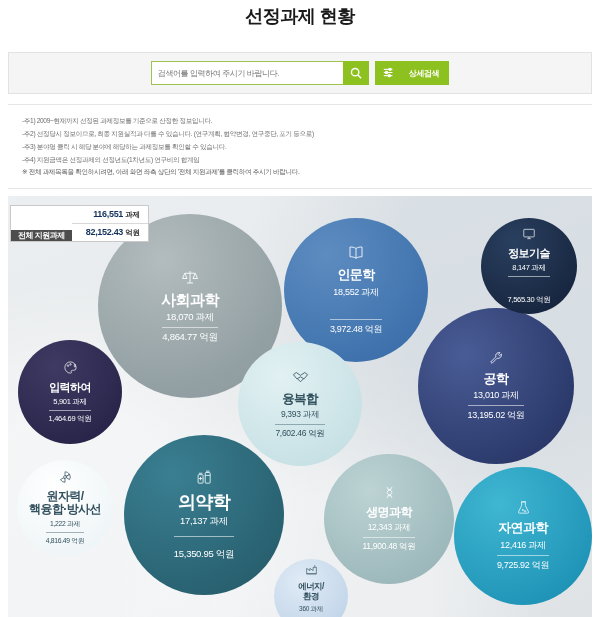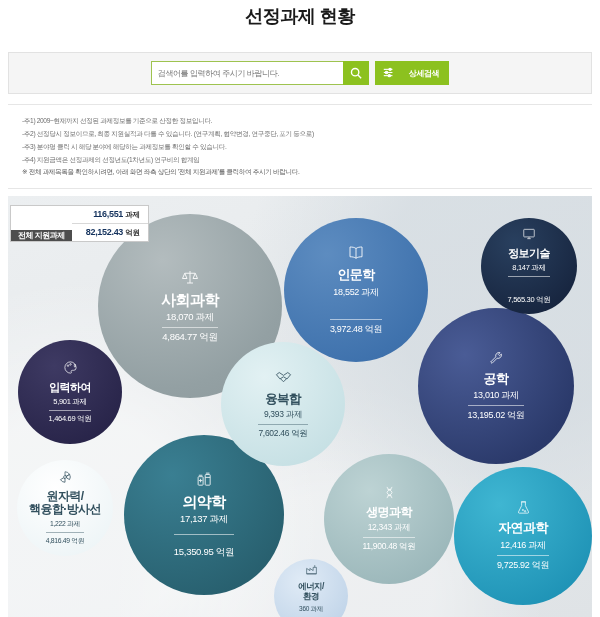--- a/index.html
+++ b/index.html
@@ -219,21 +219,21 @@
         <span class="b-amt" style="font-size:7.5px;margin-top:3px;padding-top:18px;min-width:26px">7,565.30 억원</span>
       </div>
       <div class="bubble" style="left: 410px; top: 112px; height: 156px; width: 156px; background: radial-gradient(circle at 30% 30%, rgb(74, 92, 150), rgb(43, 58, 107) 75%, rgb(39, 52, 98)); z-index: 7;">
         <span class="ico"><svg width="16" height="16" viewBox="0 0 24 24">
             <path d="M18 4a5 5 0 0 0-6.3 6.3L4 18l2 2 7.7-7.7A5 5 0 0 0 20 6l-2.6 2.6-2-2L18 4z"></path>
           </svg></span>
         <span class="b-name" style="font-size:13px">공학</span>
         <span class="b-cnt" style="font-size:9px;margin-top:3px">13,010 과제</span>
         <span class="b-amt" style="font-size:9px;margin-top:3px;padding-top:3px;min-width:43px">13,195.02 억원</span>
       </div>
-      <div class="bubble" style="left: 213px; top: 146px; height: 124px; width: 124px; background: radial-gradient(circle at 35% 28%, rgb(226, 241, 243), rgb(198, 224, 228) 80%); z-index: 9; color: rgb(50, 80, 94);">
+      <div class="bubble" style="left: 230px; top: 146px; height: 124px; width: 124px; background: radial-gradient(circle at 35% 28%, rgb(226, 241, 243), rgb(198, 224, 228) 80%); z-index: 9; color: rgb(50, 80, 94);">
         <span class="ico"><svg width="17" height="17" viewBox="0 0 24 24">
             <path d="M2 8l4-3 6 4 6-4 4 3-5 6-5-3-5 3z"></path>
             <path d="M8 14l4 4 4-4"></path>
           </svg></span>
         <span class="b-name" style="font-size:12.5px">융복합</span>
         <span class="b-cnt" style="font-size:8.5px;margin-top:3px">9,393 과제</span>
         <span class="b-amt" style="font-size: 8.5px; margin-top: 3px; padding-top: 3px; min-width: 34px; border-top-color: rgba(60, 90, 105, 0.45);">7,602.46 억원</span>
       </div>
       <div class="bubble" style="left: 10px; top: 144px; height: 104px; width: 104px; background: radial-gradient(circle at 35% 25%, rgb(62, 58, 99), rgb(40, 36, 73) 80%); z-index: 6;">
         <span class="ico"><svg width="15" height="15" viewBox="0 0 24 24">
@@ -260,21 +260,21 @@
       <div class="bubble" style="left: 116px; top: 239px; height: 160px; width: 160px; background: radial-gradient(circle at 30% 25%, rgb(58, 127, 146), rgb(40, 96, 111) 78%); z-index: 6;">
         <span class="ico"><svg width="17" height="17" viewBox="0 0 24 24">
             <rect x="3" y="8" width="7" height="12" rx="1"></rect>
             <line x1="4" y1="6" x2="9" y2="6"></line>
             <line x1="6.5" y1="11" x2="6.5" y2="16"></line>
             <line x1="4" y1="13.5" x2="9" y2="13.5"></line>
             <rect x="13" y="5" width="7" height="15" rx="1"></rect>
             <line x1="14" y1="3" x2="19" y2="3"></line>
             <line x1="13" y1="9" x2="20" y2="9"></line>
           </svg></span>
-        <span class="b-name" style="font-size:15px">의약학</span>
+        <span class="b-name" style="font-size:18px">의약학</span>
         <span class="b-cnt" style="font-size:9.5px;margin-top:3px">17,137 과제</span>
         <span class="b-amt" style="font-size:9.5px;margin-top:8px;padding-top:11px;min-width:44px">15,350.95 억원</span>
       </div>
       <div class="bubble" style="left: 316px; top: 258px; height: 130px; width: 130px; background: radial-gradient(circle at 35% 28%, rgb(189, 211, 212), rgb(155, 183, 186) 80%); z-index: 5;">
         <span class="ico"><svg width="15" height="15" viewBox="0 0 24 24">
             <path d="M8 3c0 5 8 5 8 9s-8 4-8 9"></path>
             <path d="M16 3c0 5-8 5-8 9s8 4 8 9"></path>
             <line x1="9" y1="7" x2="15" y2="7"></line>
             <line x1="9" y1="17" x2="15" y2="17"></line>
           </svg></span>

